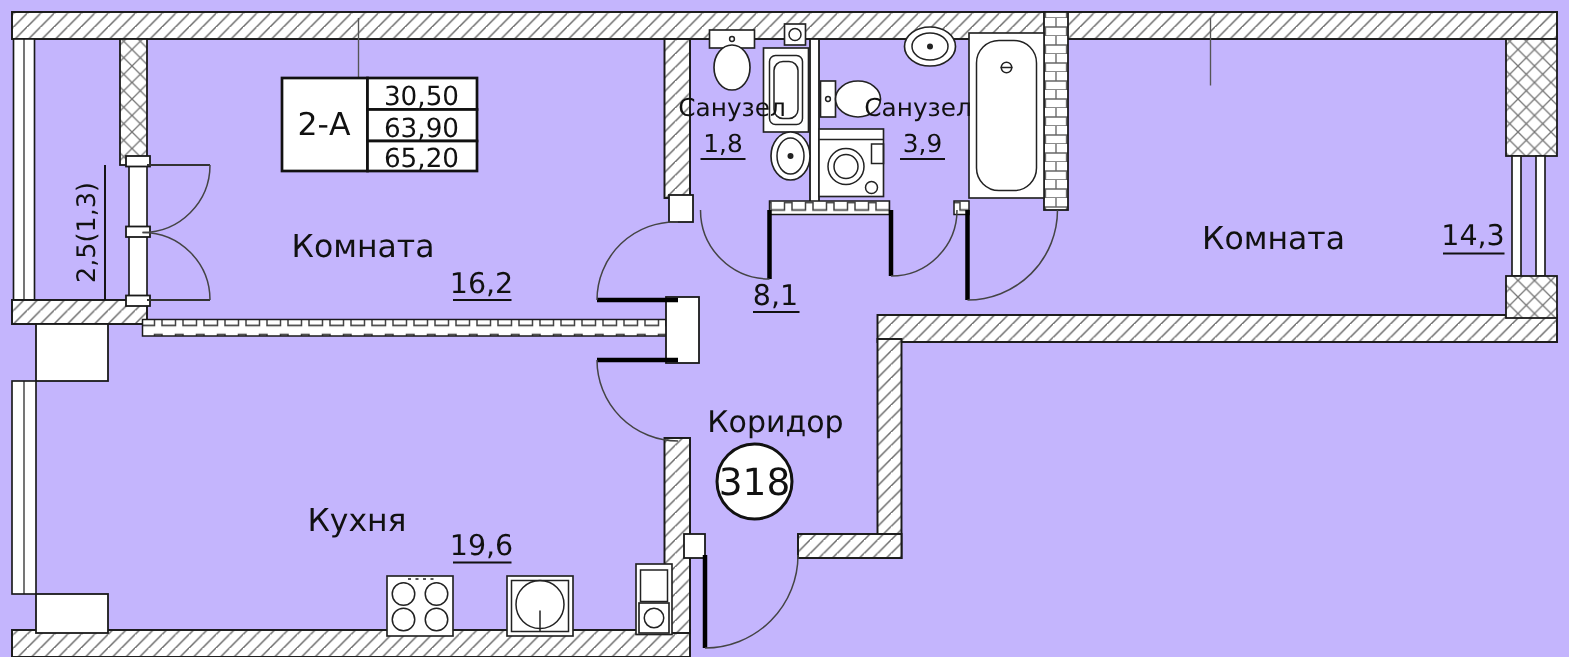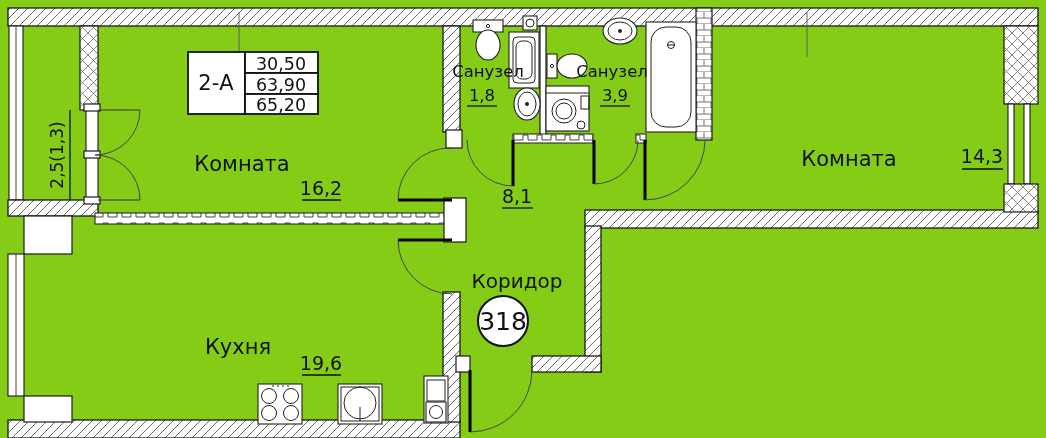--- a/index.html
+++ b/index.html
@@ -1,16 +1,16 @@
 <!DOCTYPE html>
 <html><head>
 <meta charset="utf-8">
 <style>
   html,body{margin:0;padding:0;background:#fff;}
-  .stage{width:1046px;height:438px;position:relative;background:#84cc16;font-family:"DejaVu Sans",sans-serif;}
+  .stage{width:1046px;height:438px;position:relative;background:#c4b5fd;font-family:"DejaVu Sans",sans-serif;}
   svg{display:block;}
   .wall{fill:url(#hatch);stroke:#1a1a1a;stroke-width:1.3;}
   .xwall{fill:url(#xhatch);stroke:#1a1a1a;stroke-width:1.2;}
   .bwall{fill:url(#bricks);stroke:#1a1a1a;stroke-width:1.2;}
   .part{fill:url(#meander);stroke:#1a1a1a;stroke-width:1;}
   .jamb{fill:#fff;stroke:#1a1a1a;stroke-width:1.2;}
   .glaz{fill:#fff;stroke:#1a1a1a;stroke-width:1.1;}
   .leaf{stroke:#000;stroke-width:3;}
   .swing{fill:none;stroke:#444;stroke-width:1;}
   .fx{fill:#fff;stroke:#222;stroke-width:1.1;}

